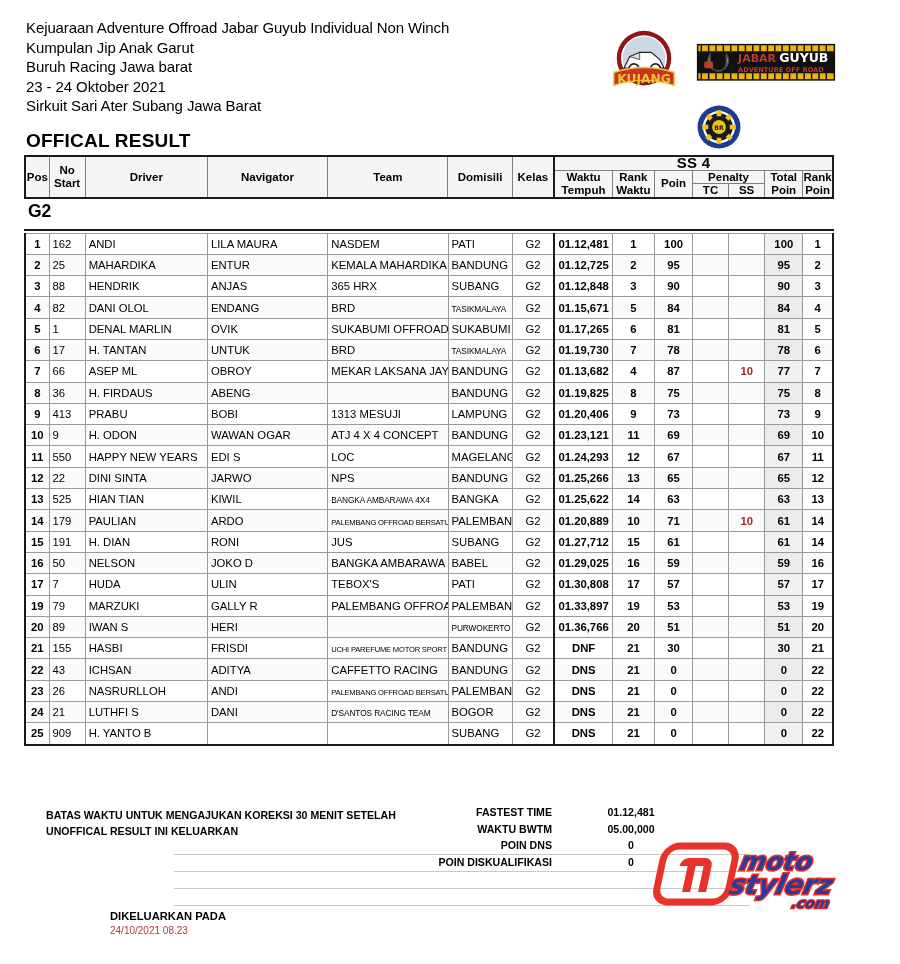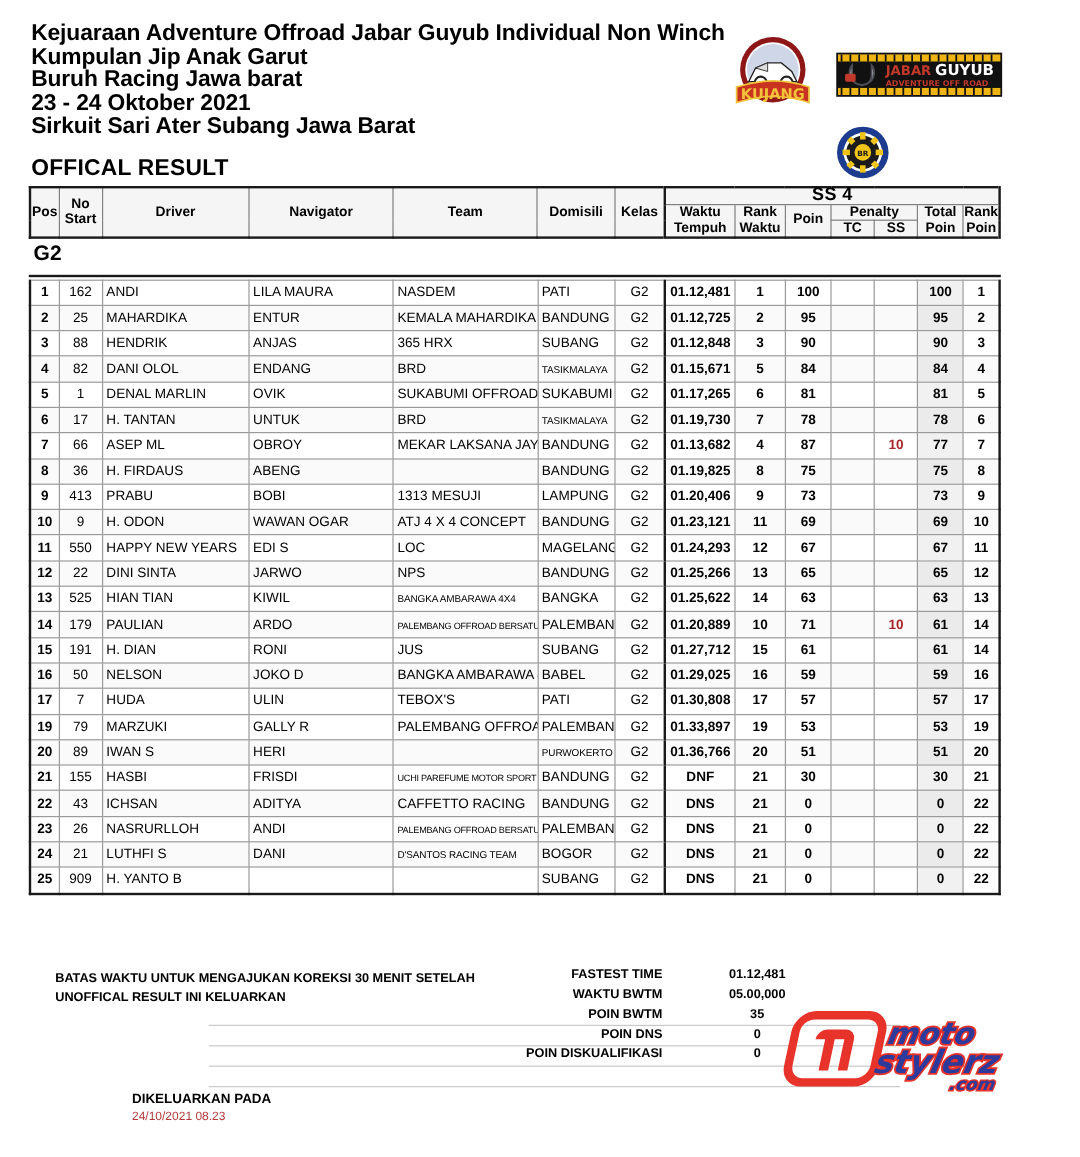--- a/index.html
+++ b/index.html
@@ -10,21 +10,21 @@
     color:#000;
     overflow:hidden;
     position:relative;
   }
 
   
   .header{
     position:absolute; left:26px; top:18px; width:600px;
   }
   .header .line{
-    font-size:19px; font-weight:bold; line-height:19.5px;
+    font-size:15px; font-weight:normal; line-height:19.5px;
     letter-spacing:-0.1px; white-space:nowrap;
   }
   .official{
     position:absolute; left:26px; top:130px;
     font-size:19px; font-weight:bold; letter-spacing:0.2px;
   }
 
   
   .logos{ position:absolute; left:596px; top:24px; width:290px; height:130px;}
   .logo-kujang{ position:absolute; left:12px; top:4px; width:72px; height:66px;}
@@ -75,21 +75,21 @@
   table.data td{
     border:1px solid #9a9a9a;
     height:20.3px; padding:0 3px; font-size:11.3px;
     vertical-align:middle; overflow:hidden; white-space:nowrap;
     background:#ffffff;
   }
   table.data tr.alt td{ background:#fafafa; }
   td.c{ text-align:center;}
   td.b{ font-weight:bold;}
   td.pos{ text-align:center; font-weight:bold; font-size:11.5px;}
-  td.nos{ text-align:center; font-size:11.3px;}
+  td.nos{ text-align:left; font-size:11.3px;}
   td.tot{ background:#f1f1f1 !important; text-align:center; font-weight:bold;}
   tr.alt td.tot{ background:#ebebeb !important;}
   td.pen{ text-align:center; font-weight:bold; color:#a8252a; font-size:11.5px;}
   td.sep-l{ border-left:2.5px solid #1a1a1a !important;}
   .sm{ font-size:8.3px; letter-spacing:-0.1px;}
   .xsm{ font-size:7.6px; letter-spacing:-0.2px;}
   td.time{ text-align:center; font-weight:bold; font-size:11.4px;}
 
   
   .footer{ position:absolute; left:24px; top:800px; width:812px; height:164px;}
@@ -659,24 +659,20 @@
   <div class="fsum" id="fsum">
       <div class="row">
         <div class="lbl">FASTEST TIME</div>
         <div class="val">01.12,481</div>
       </div>
       <div class="row">
         <div class="lbl">WAKTU BWTM</div>
         <div class="val">05.00,000</div>
       </div>
       <div class="row">
-        <div class="lbl">POIN BWTM</div>
-        <div class="val">35</div>
-      </div>
-      <div class="row">
         <div class="lbl">POIN DNS</div>
         <div class="val">0</div>
       </div>
       <div class="row">
         <div class="lbl">POIN DISKUALIFIKASI</div>
         <div class="val">0</div>
       </div>
     </div>
 
   <div class="issued">

